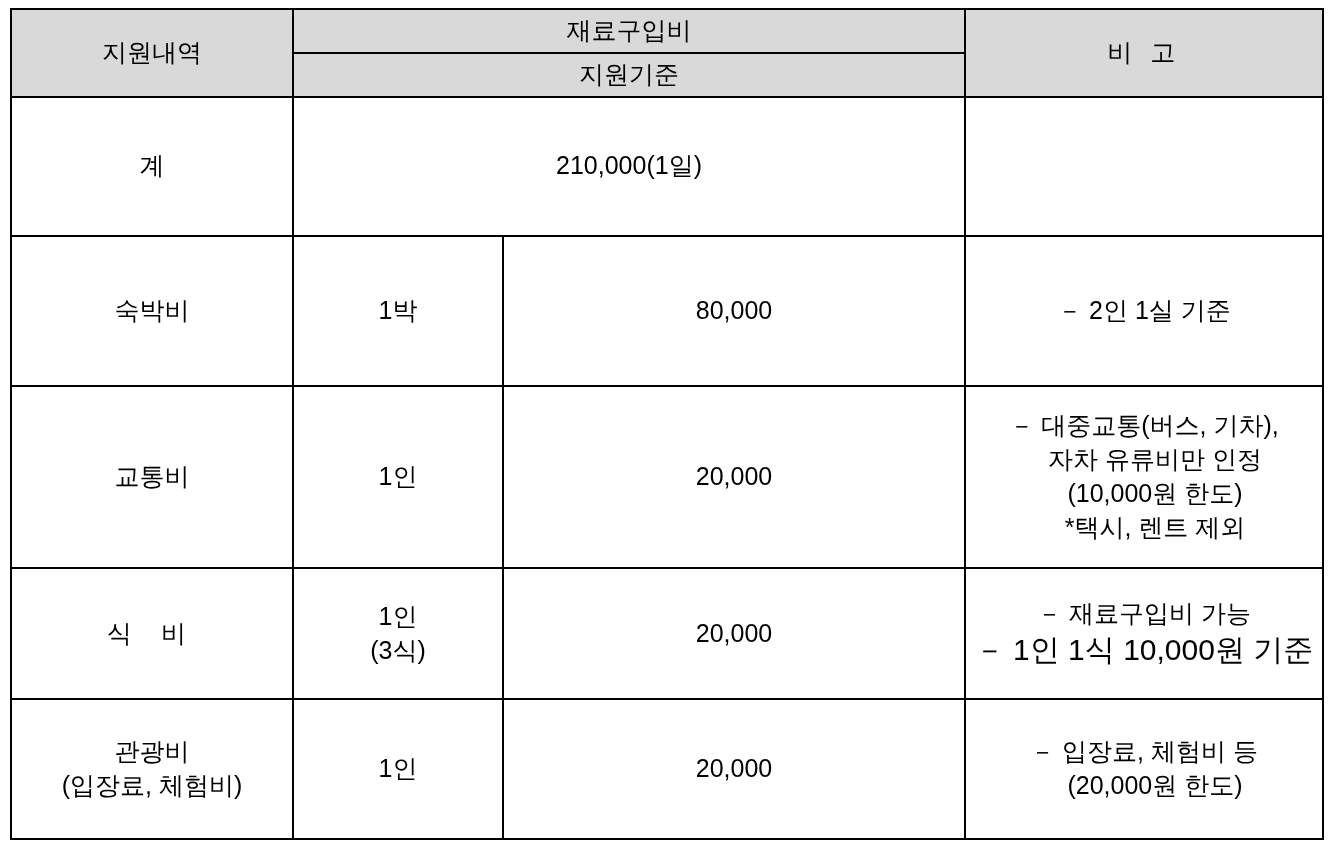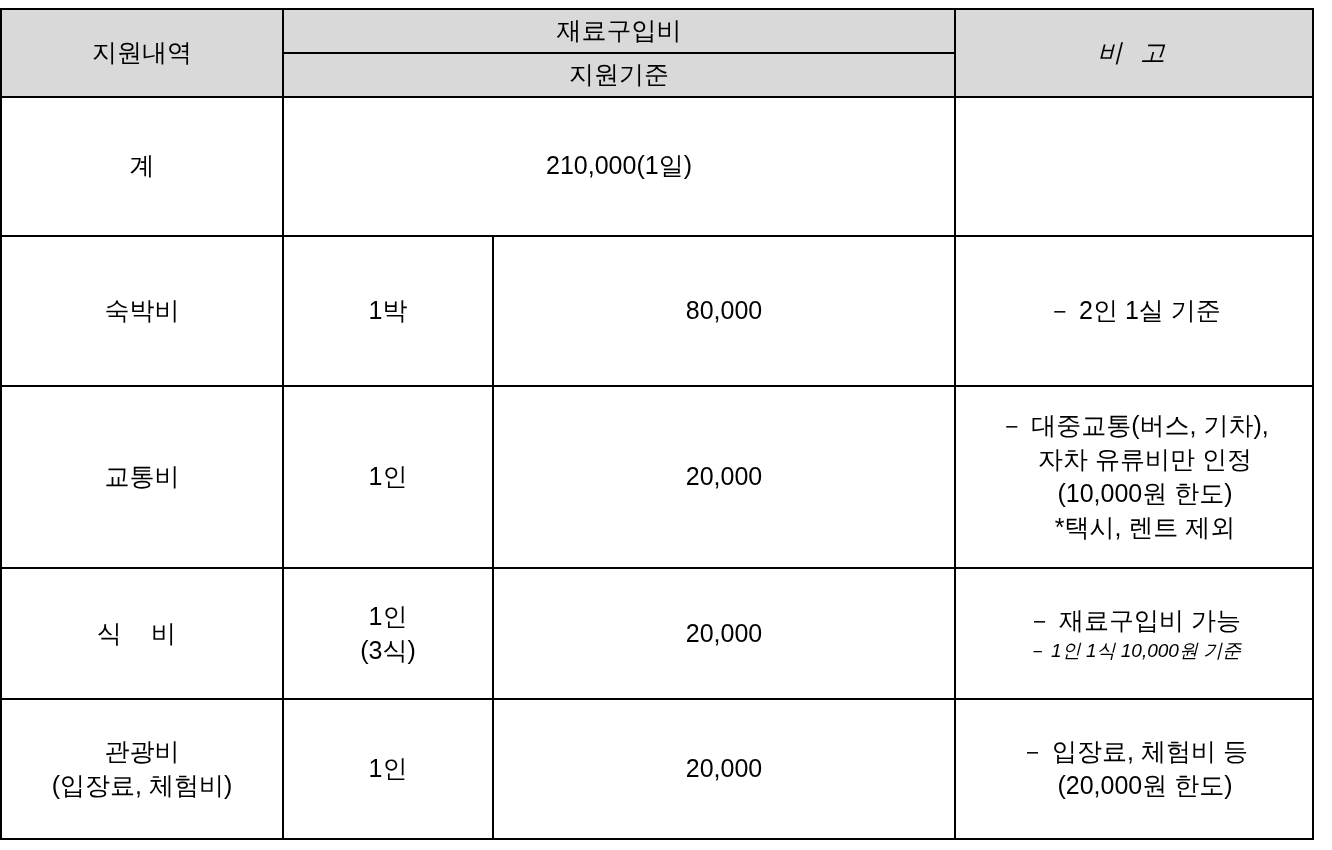--- a/index.html
+++ b/index.html
@@ -11,21 +11,21 @@
     width: 1332px;
     height: 850px;
     font-family: "Liberation Sans", sans-serif;
     color: #000000;
     overflow: hidden;
   }
   .sheet {
     width: 1332px;
     height: 850px;
     box-sizing: border-box;
-    padding: 8px 10px 10px 0;
+    padding: 8px 10px 10px 10px;
   }
   table.support-table {
     border-collapse: collapse;
     width: 1312px;
     height: 832px;
     table-layout: fixed;
   }
   table.support-table td,
   table.support-table th {
     border: 2px solid #000000;
@@ -42,42 +42,42 @@
     font-size: 27px;
   }
   .col-item   { width: 282px; }
   .col-unit   { width: 210px; }
   .col-amount { width: 462px; }
   .col-note   { width: 358px; }
 
   .hdr-item { font-size: 28px; }
   .hdr-amount { font-size: 28px; }
   .hdr-basis { font-size: 28px; }
-  .hdr-note { font-size: 28px; letter-spacing: 0.22em; font-style: italic; }
+  .hdr-note { font-size: 28px; letter-spacing: 0.22em; }
 
   .spaced { letter-spacing: 0.45em; }
   .amount-cell { font-size: 27px; }
   .total-amount { font-size: 27px; }
   .note-cell {
     text-align: left;
     padding-left: 14px;
     padding-right: 6px;
     font-size: 24px;
     line-height: 1.28;
     border-radius: 9px;
   }
   .note-cell .line {
     white-space: nowrap;
     display: block;
   }
   .note-cell .line.indent {
     padding-left: 22px;
     text-align: center;
   }
-  .small-note { font-size: 19px; font-style: italic; }
+  .small-note { font-size: 30px; }
   .unit-two-line { line-height: 1.25; }
   .row-total td { height: 128px; }
   .row-lodging td { height: 138px; }
   .row-transport td { height: 170px; margin-top: 31px; }
   .row-meal td { height: 120px; }
   .row-tour td { height: 128px; }
   .item-twoline { line-height: 1.3; }
 </style>
 </head>
 <body>

